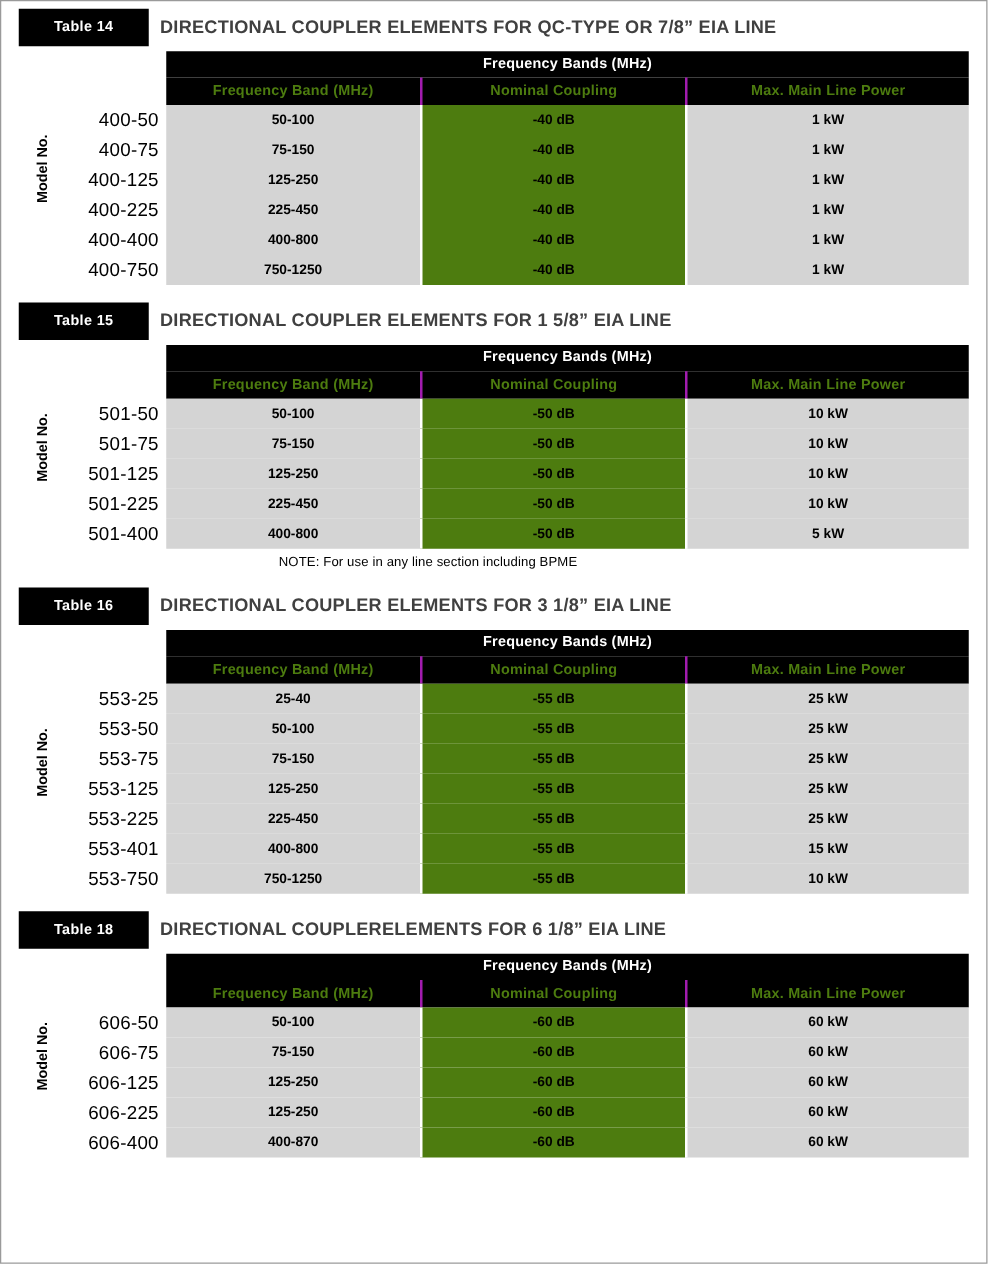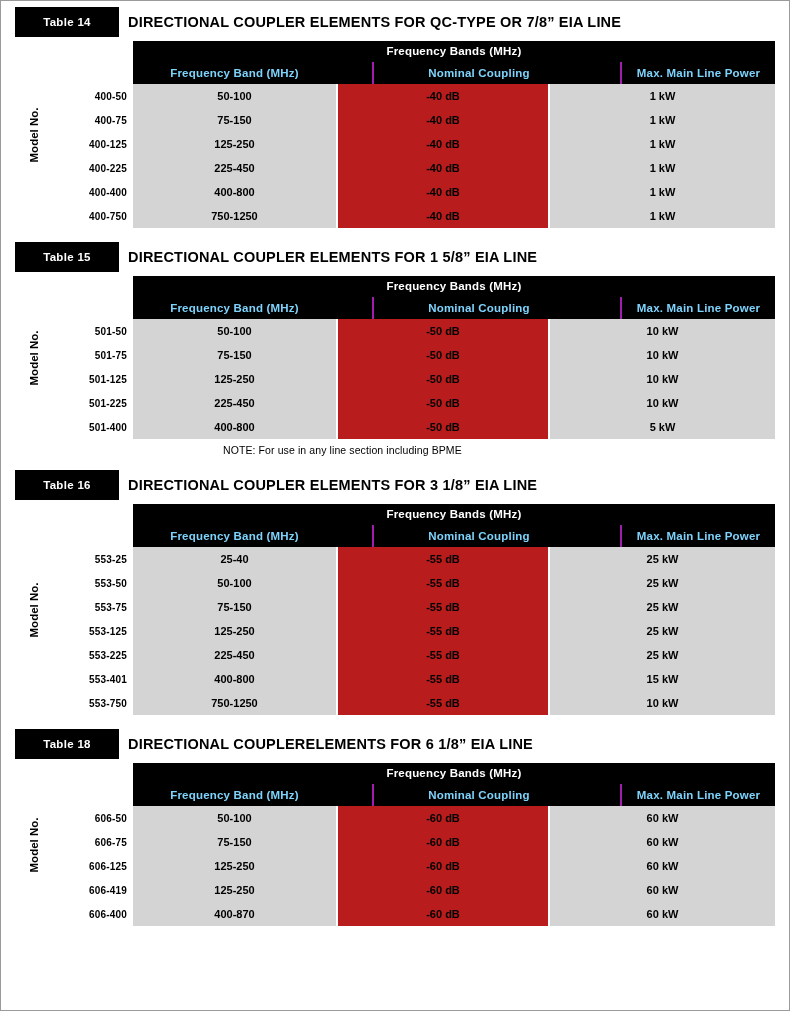--- a/index.html
+++ b/index.html
@@ -49,21 +49,21 @@
     flex: 0 0 104px;
   }
   .tbl-title {
     flex: 1;
     padding-left: 9px;
     display: flex;
     align-items: center;
     font-size: 14.5px;
     font-weight: bold;
     letter-spacing: .2px;
-    color: #000000;
+    color: #404040;
   }
 
   
   .tbl-body {
     display: flex;
     margin-top: 4px;
   }
   .vlabel-col {
     width: 104px;
     flex: 0 0 104px;
@@ -97,23 +97,22 @@
     color: #ffffff;
     text-align: center;
     font-size: 11.5px;
     height: 21px;
     line-height: 21px;
     letter-spacing: .2px;
   }
   .col-head {
     display: flex;
     background: #000000;
-    color: #7dd3fc;
+    color: #4d7c0f;
     height: 22px;
-    gap: 36px;
   }
   .col-head > div {
     display: flex;
     align-items: center;
     justify-content: center;
     font-size: 11.5px;
     letter-spacing: .2px;
     box-sizing: border-box;
     border-left: 2px solid #a21caf;
   }
@@ -131,33 +130,32 @@
     box-sizing: border-box;
     border-left: 2px solid #ffffff;
   }
   .data-row > div:first-child { border-left: none; }
 
   .c1 { flex: 0 0 203px; }
   .c2 { flex: 0 0 212px; }
   .c3 { flex: 1; }
 
   .shade-a { background: #d4d4d4; }
-  .shade-b { background: #b91c1c; }
+  .shade-b { background: #4d7c0f; }
   .shade-c { background: #d4d4d4; }
 
   
   .model-cell {
     height: 24px;
     display: flex;
     align-items: center;
     justify-content: flex-end;
-    font-size: 10px;
+    font-size: 15px;
     color: #000;
     letter-spacing: .2px;
-    font-weight: bold;
   }
   .model-spacer-banner { height: 21px; }
   .model-spacer-head { height: 22px; }
 
   .note {
     font-size: 10.5px;
     margin-top: 5px;
     padding-left: 208px;
     letter-spacing: .1px;
   }
@@ -360,21 +358,21 @@
           <div style="position: relative; flex: 0 0 118px;">
             <div class="vlabel-col" style="position: absolute; left: -10px; top: 0px; bottom: 0px; width: 24px; flex: 0 0 auto;">
               <div class="vlabel">Model No.</div>
             </div>
             <div class="model-col" style="position: absolute; right: 0px; top: 0px; width: 104px; flex: 0 0 auto;">
               <div class="model-spacer-banner"></div>
               <div class="model-spacer-head"></div>
               <div class="model-cell">606-50</div>
               <div class="model-cell">606-75</div>
               <div class="model-cell">606-125</div>
-              <div class="model-cell">606-419</div>
+              <div class="model-cell">606-225</div>
               <div class="model-cell">606-400</div>
             </div>
           </div>
           <div class="grid">
             <div class="band-banner">Frequency Bands (MHz)</div>
             <div class="col-head">
               <div class="c1">Frequency Band (MHz)</div>
               <div class="c2">Nominal Coupling</div>
               <div class="c3">Max. Main Line Power</div>
             </div>

